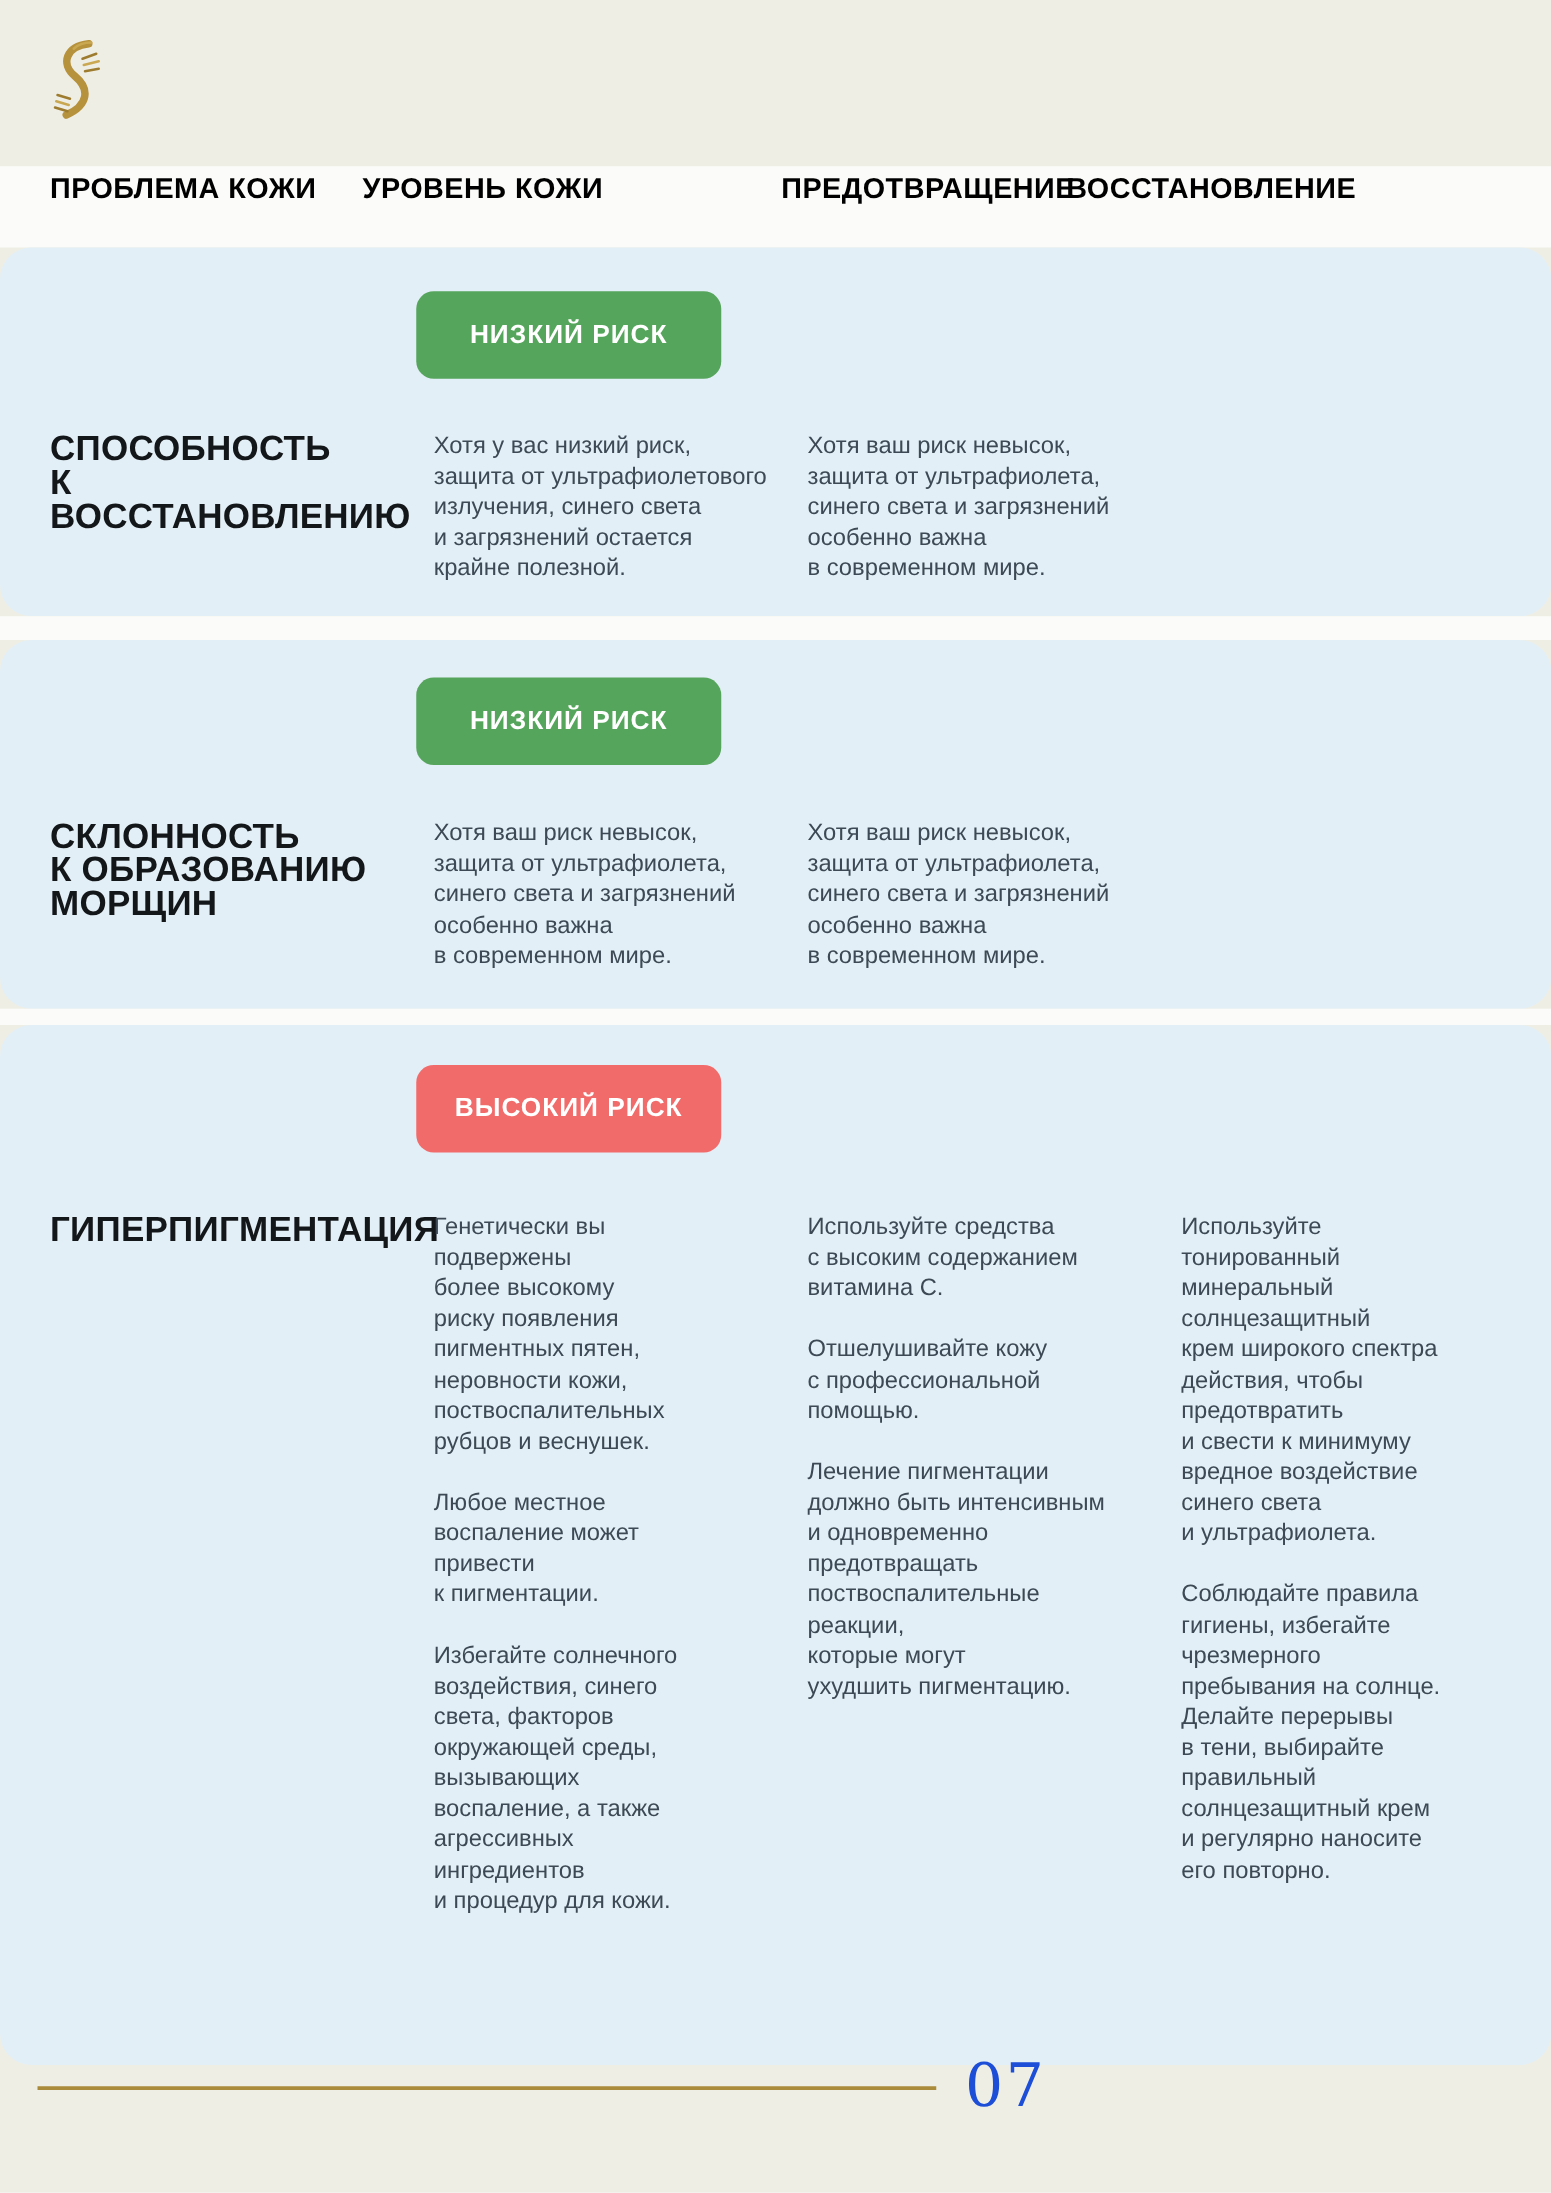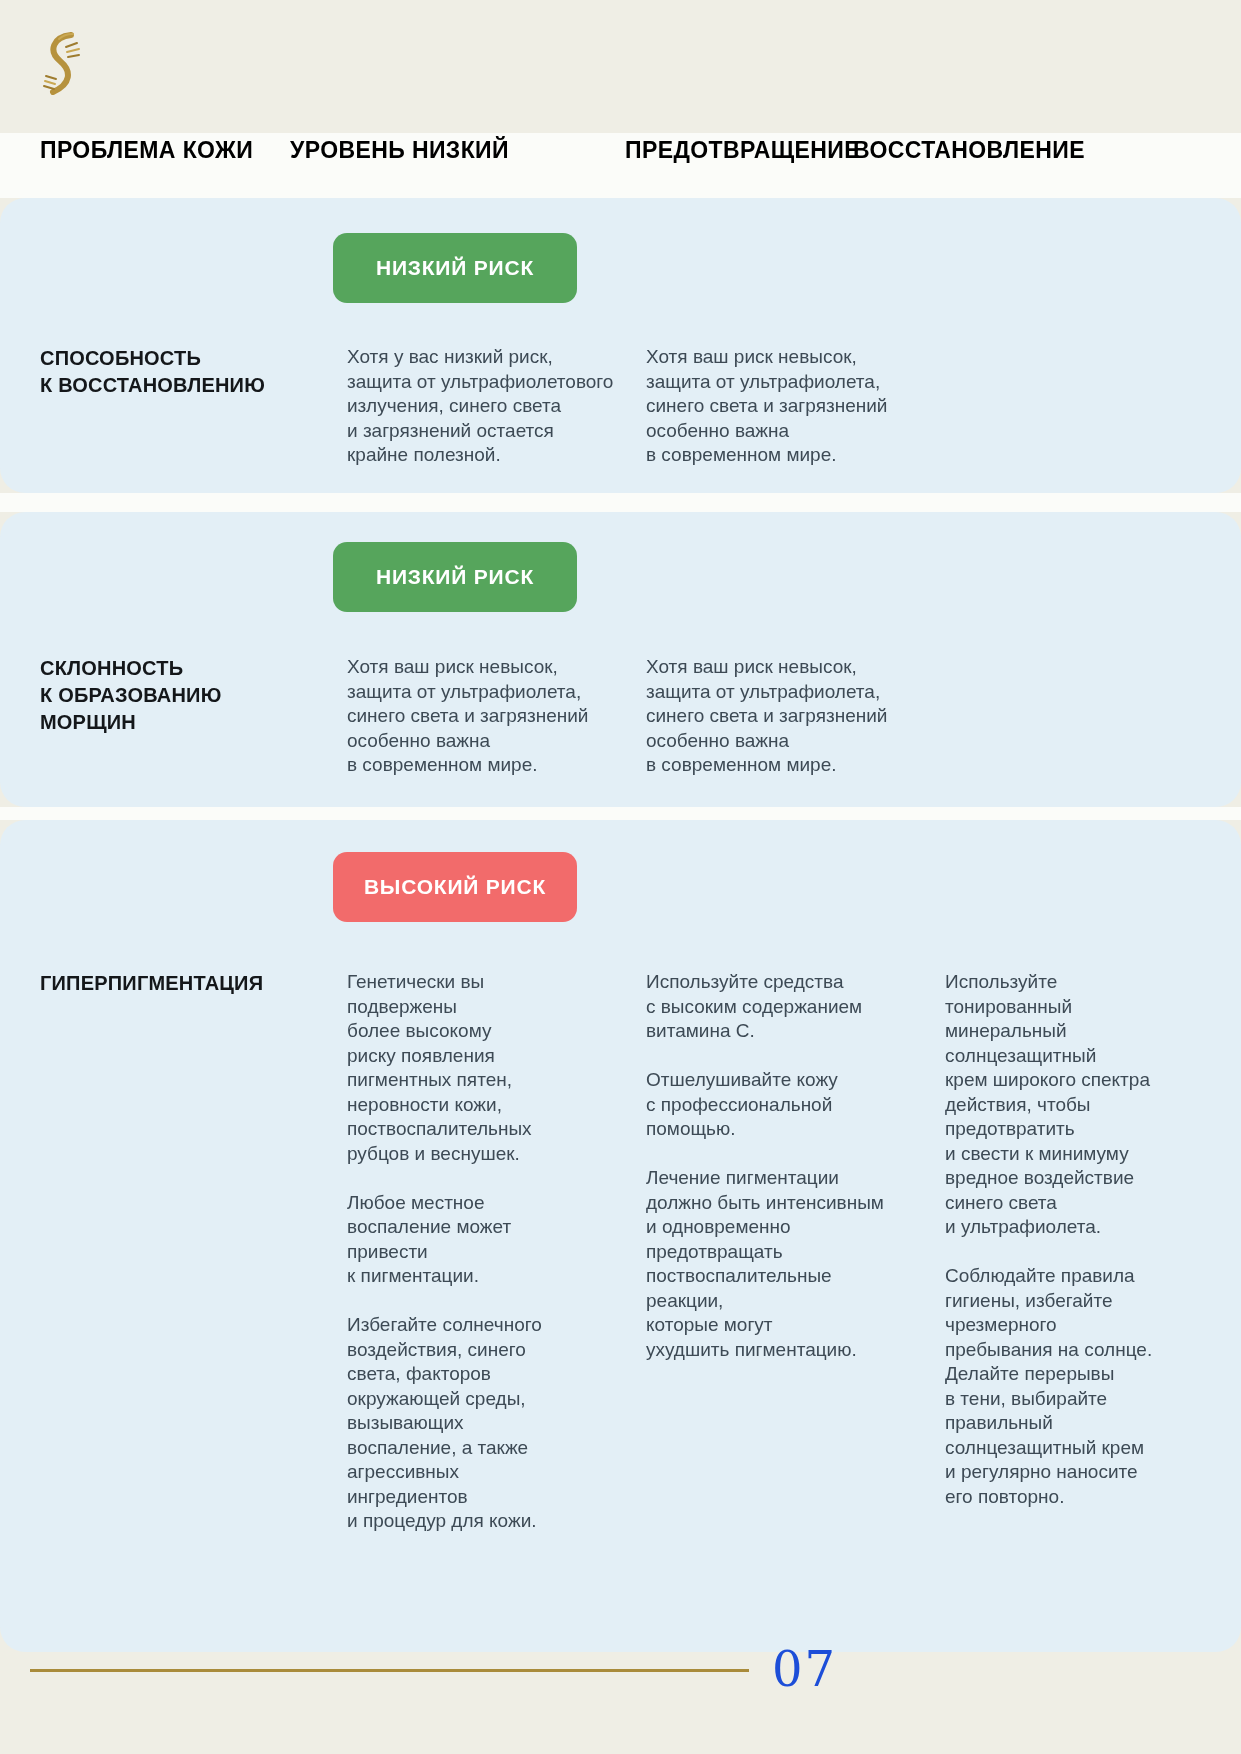--- a/index.html
+++ b/index.html
@@ -23,21 +23,21 @@
   .gap1 { top:493px; height:19px; }
   .gap2 { top:807px; height:13px; }
   .badge {
     position:absolute; left:333px; width:244px; height:70px; border-radius:14px;
     display:flex; align-items:center; justify-content:center;
     color:#ffffff; font-size:21px; font-weight:700; letter-spacing:0.8px; white-space:nowrap;
   }
   .sec1 .badge { top:35px; } .sec2 .badge { top:30px; } .sec3 .badge { top:32px;text-align:right; }
   .problem {
     position:absolute; left:40px; width:272px;
-    font-size:20px; font-weight:800; color:#14171a; line-height:27px;
+    font-size:28px; font-weight:800; color:#14171a; line-height:27px;
     letter-spacing:0.2px; white-space:pre-line;
   }
   .cell {
     position:absolute; font-size:19px; color:#3d4a55; line-height:24.5px;
     white-space:pre-line;
   }
   .c2 { left:347px; width:300px; }
   .c3 { left:646px; width:298px; }
   .c4 { left:945px; width:296px; }
   .sec1 .problem, .sec1 .cell { top:147px; }
@@ -62,21 +62,21 @@
       <path d="M27 20 L39 17" stroke="#caa852" stroke-width="2" stroke-linecap="round"></path>
       <path d="M28 25 L39 23" stroke="#9e7c2f" stroke-width="2" stroke-linecap="round"></path>
       <path d="M6 44 L16 47" stroke="#9e7c2f" stroke-width="2" stroke-linecap="round"></path>
       <path d="M5 49 L15 52" stroke="#caa852" stroke-width="2" stroke-linecap="round"></path>
       <path d="M4 54 L14 57" stroke="#9e7c2f" stroke-width="2" stroke-linecap="round"></path>
     </svg>
   </div>
 
   <div class="header-band">
     <span class="col-header h1">ПРОБЛЕМА КОЖИ</span>
-    <span class="col-header h2">УРОВЕНЬ НИЗКИЙ</span>
+    <span class="col-header h2">УРОВЕНЬ КОЖИ</span>
     <span class="col-header h3">ПРЕДОТВРАЩЕНИЕ</span>
     <span class="col-header h4">ВОССТАНОВЛЕНИЕ</span>
   </div>
 
   <section class="section sec1">
     <div class="badge" style="background: rgb(86, 165, 92);">НИЗКИЙ РИСК</div>
     <div class="problem">СПОСОБНОСТЬ
 К ВОССТАНОВЛЕНИЮ</div>
     <div class="cell c2">Хотя у вас низкий риск,
 защита от ультрафиолетового

